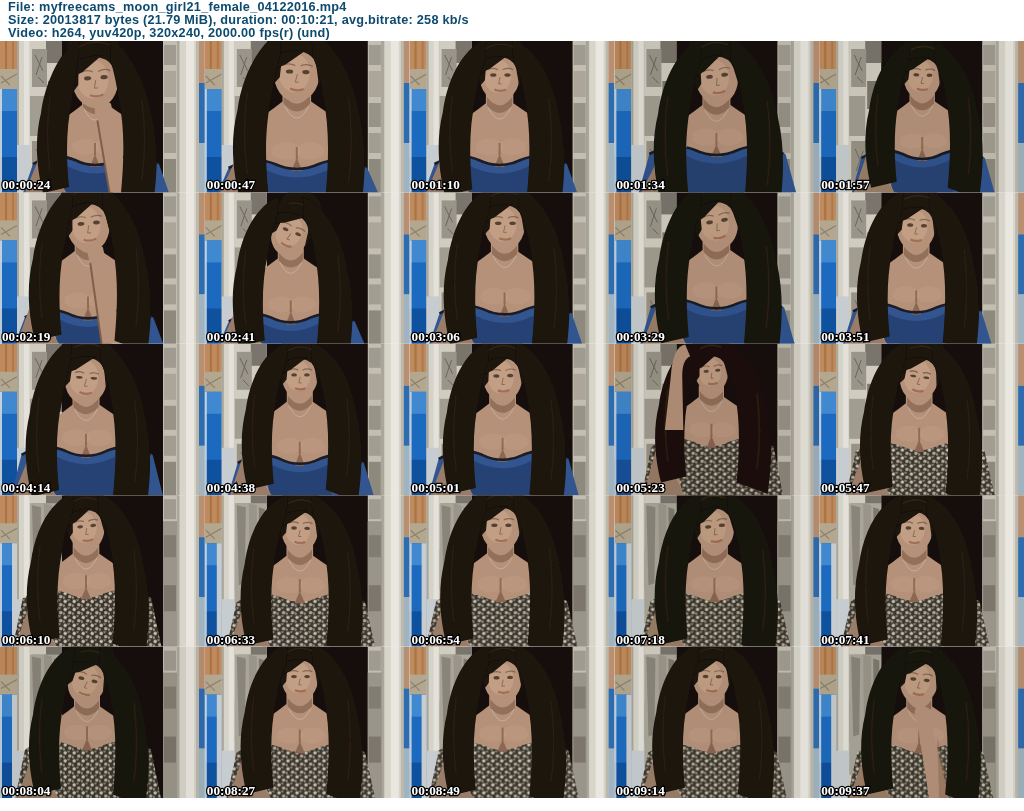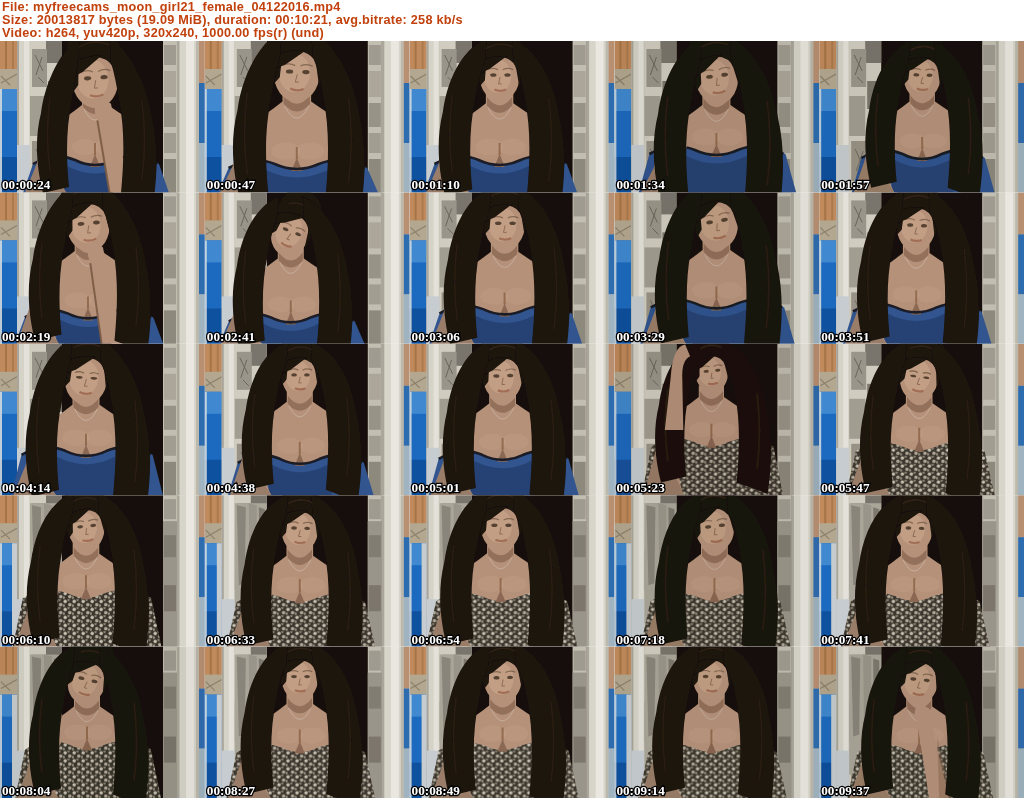--- a/index.html
+++ b/index.html
@@ -1,16 +1,16 @@
 <!DOCTYPE html>
-<html><head><meta charset="utf-8"><style>html,body{margin:0;padding:0;background:#fff;} *{-webkit-font-smoothing:antialiased;}body{width:1024px;height:811px;overflow:hidden;}.hdr{font-family:"Liberation Sans",sans-serif;font-weight:bold;font-size:12.7px;line-height:13.2px;color:#c2410c;padding:1px 0 0 2px;letter-spacing:0.25px;white-space:nowrap;}</style></head><body>
+<html><head><meta charset="utf-8"><style>html,body{margin:0;padding:0;background:#fff;} *{-webkit-font-smoothing:antialiased;}body{width:1024px;height:811px;overflow:hidden;}.hdr{font-family:"Liberation Sans",sans-serif;font-weight:bold;font-size:12.7px;line-height:13.2px;color:#0c4a6e;padding:1px 0 0 8px;letter-spacing:0.25px;white-space:nowrap;}</style></head><body>
 <div class="hdr">
     <div>File: myfreecams_moon_girl21_female_04122016.mp4</div>
-    <div>Size: 20013817 bytes (19.09 MiB), duration: 00:10:21, avg.bitrate: 258 kb/s</div>
-    <div>Video: h264, yuv420p, 320x240, 1000.00 fps(r) (und)</div>
+    <div>Size: 20013817 bytes (21.79 MiB), duration: 00:10:21, avg.bitrate: 258 kb/s</div>
+    <div>Video: h264, yuv420p, 320x240, 2000.00 fps(r) (und)</div>
   </div>
 <svg width="1024" height="757" viewBox="0 0 1024 757" style="display:block">
     <defs>
       <g id="bgA">
         <rect x="0" y="0" width="205" height="152" fill="#b7b2a2"></rect>
         <rect x="58" y="0" width="120" height="152" fill="#191109"></rect>
         <rect x="60" y="75" width="44" height="77" fill="#231a10"></rect>
         <rect x="163" y="0" width="14" height="152" fill="#c2beb2"></rect>
         <rect x="164" y="4" width="12" height="20" fill="#a09b90"></rect>
         <rect x="164" y="30" width="12" height="26" fill="#aba699"></rect>

